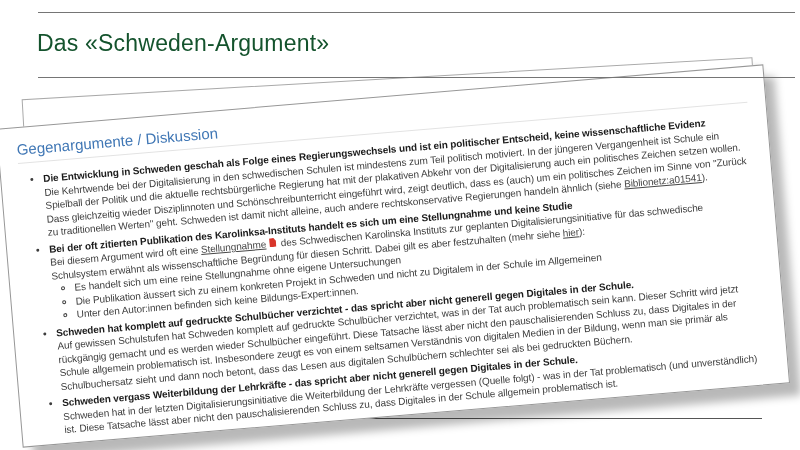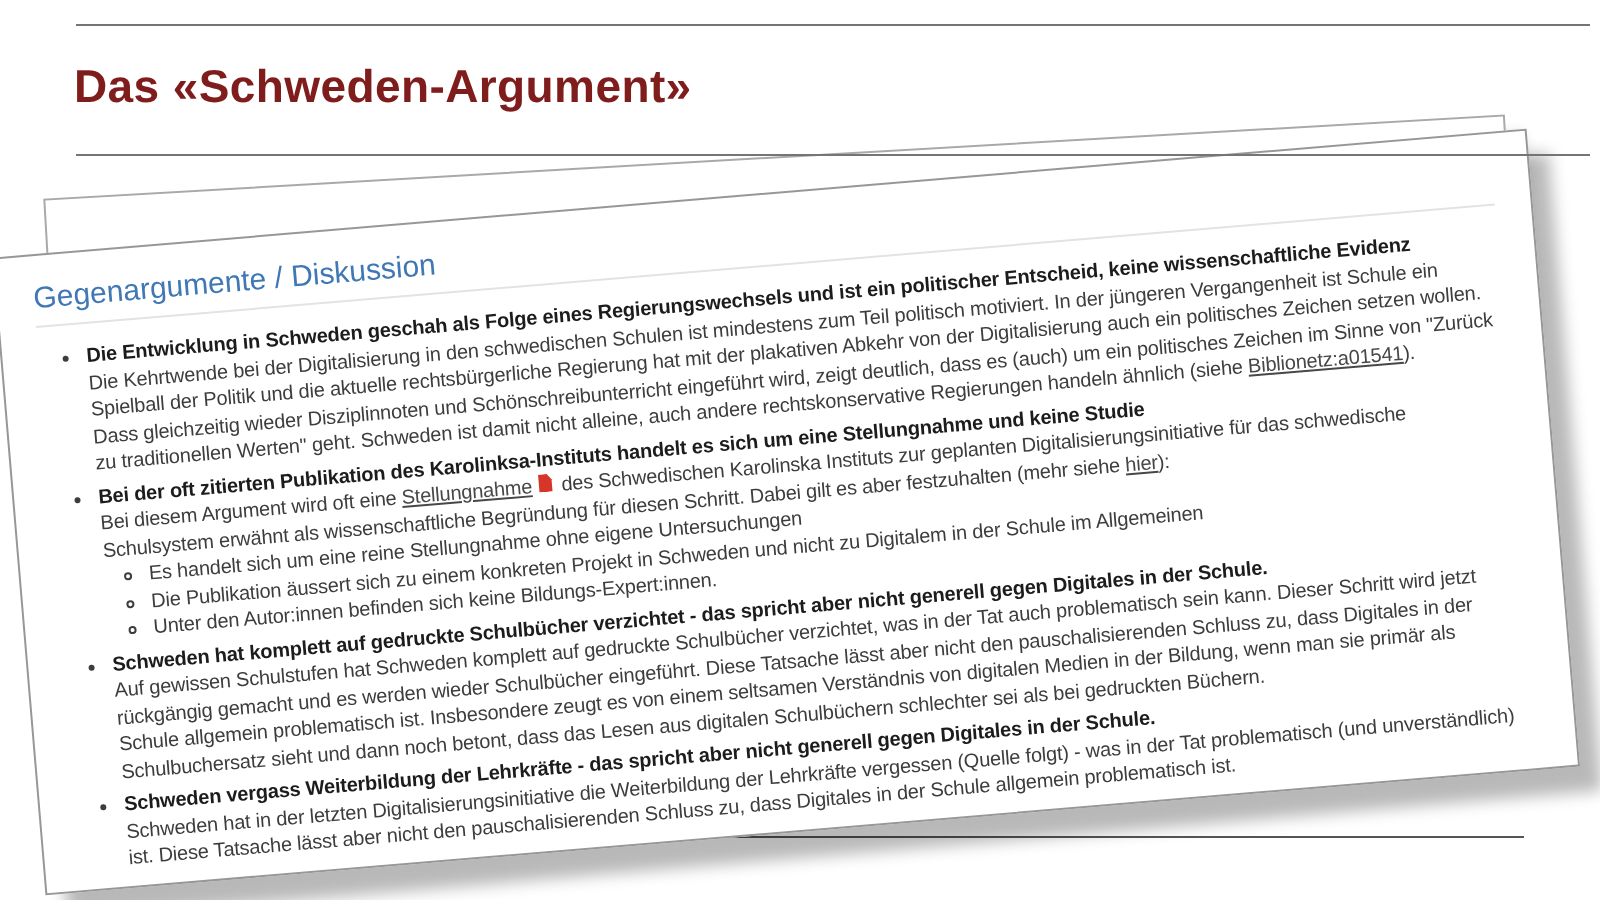--- a/index.html
+++ b/index.html
@@ -12,21 +12,21 @@
   }
 
   
   .rule { position: absolute; height: 1px; background: #757575; }
   .rule-top { left: 38px; top: 12px; width: 757px; z-index: 6; }
   .rule-under-title { left: 38px; top: 77px; width: 757px; z-index: 6; }
   .rule-footer { left: 38px; top: 418px; width: 724px; background: #555; z-index: 0; }
 
   .slide-title {
     position: absolute; left: 37px; top: 15px;
-    font-size: 23px; font-weight: bold; color: #7f1d1d;
+    font-size: 23px; font-weight: normal; color: #14532d;
     letter-spacing: 0.2px; z-index: 6;
   }
 
   .footer-p {
     position: absolute; left: 36px; top: 404px;
     font-size: 19px; color: #111; z-index: 0;
   }
 
   
   .paper-back {

